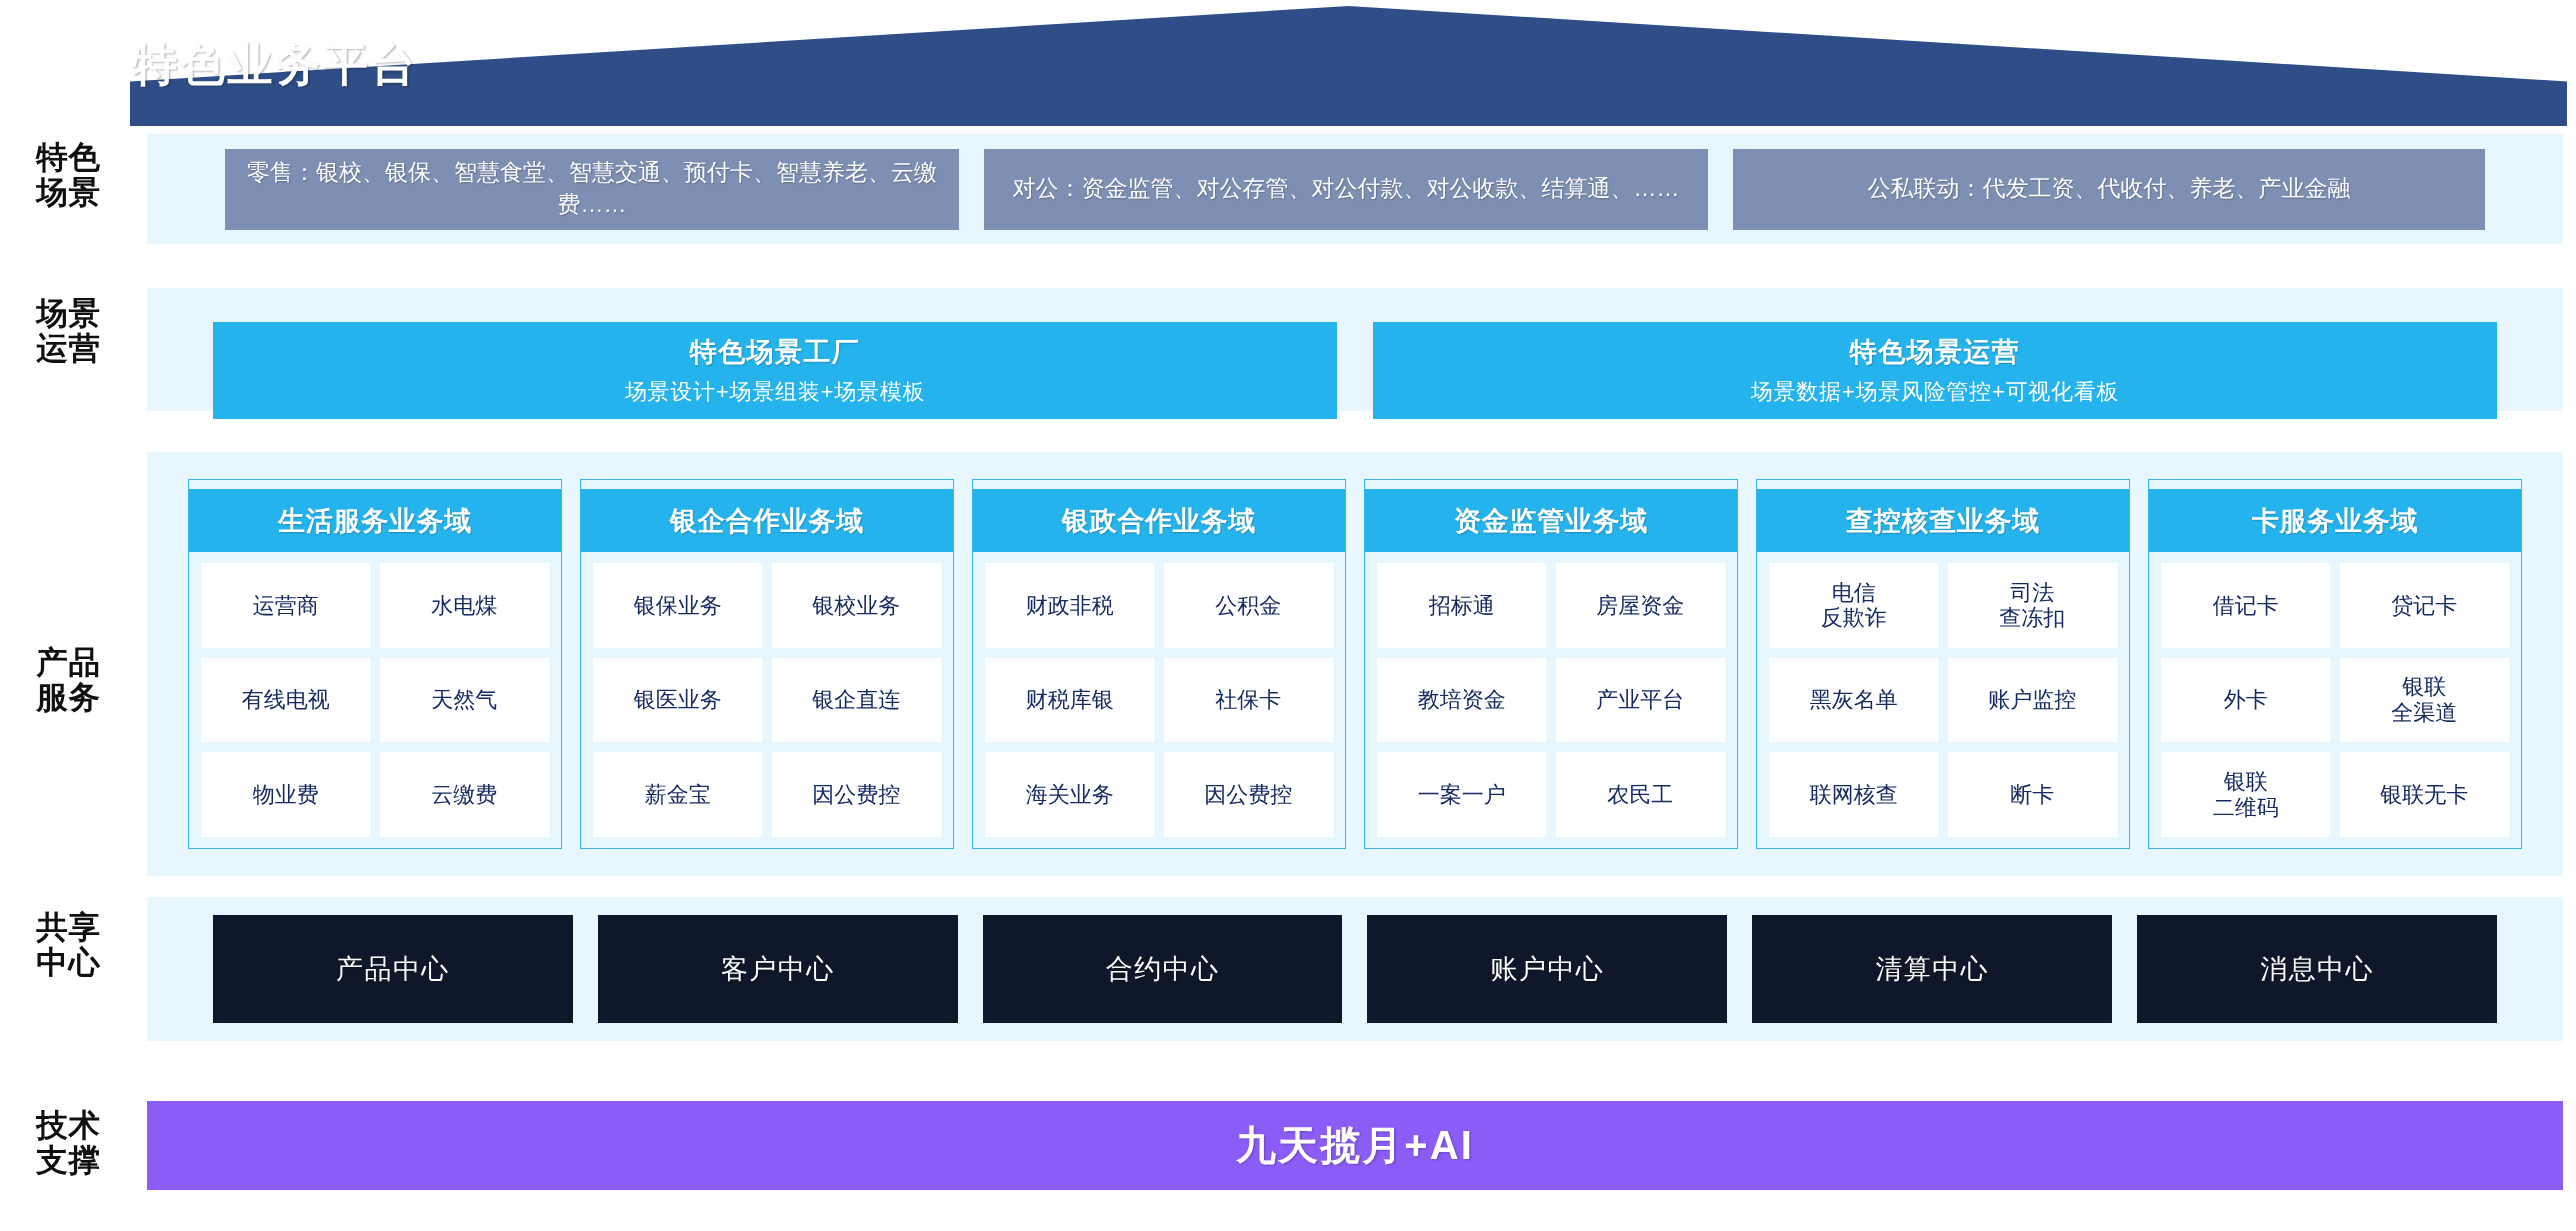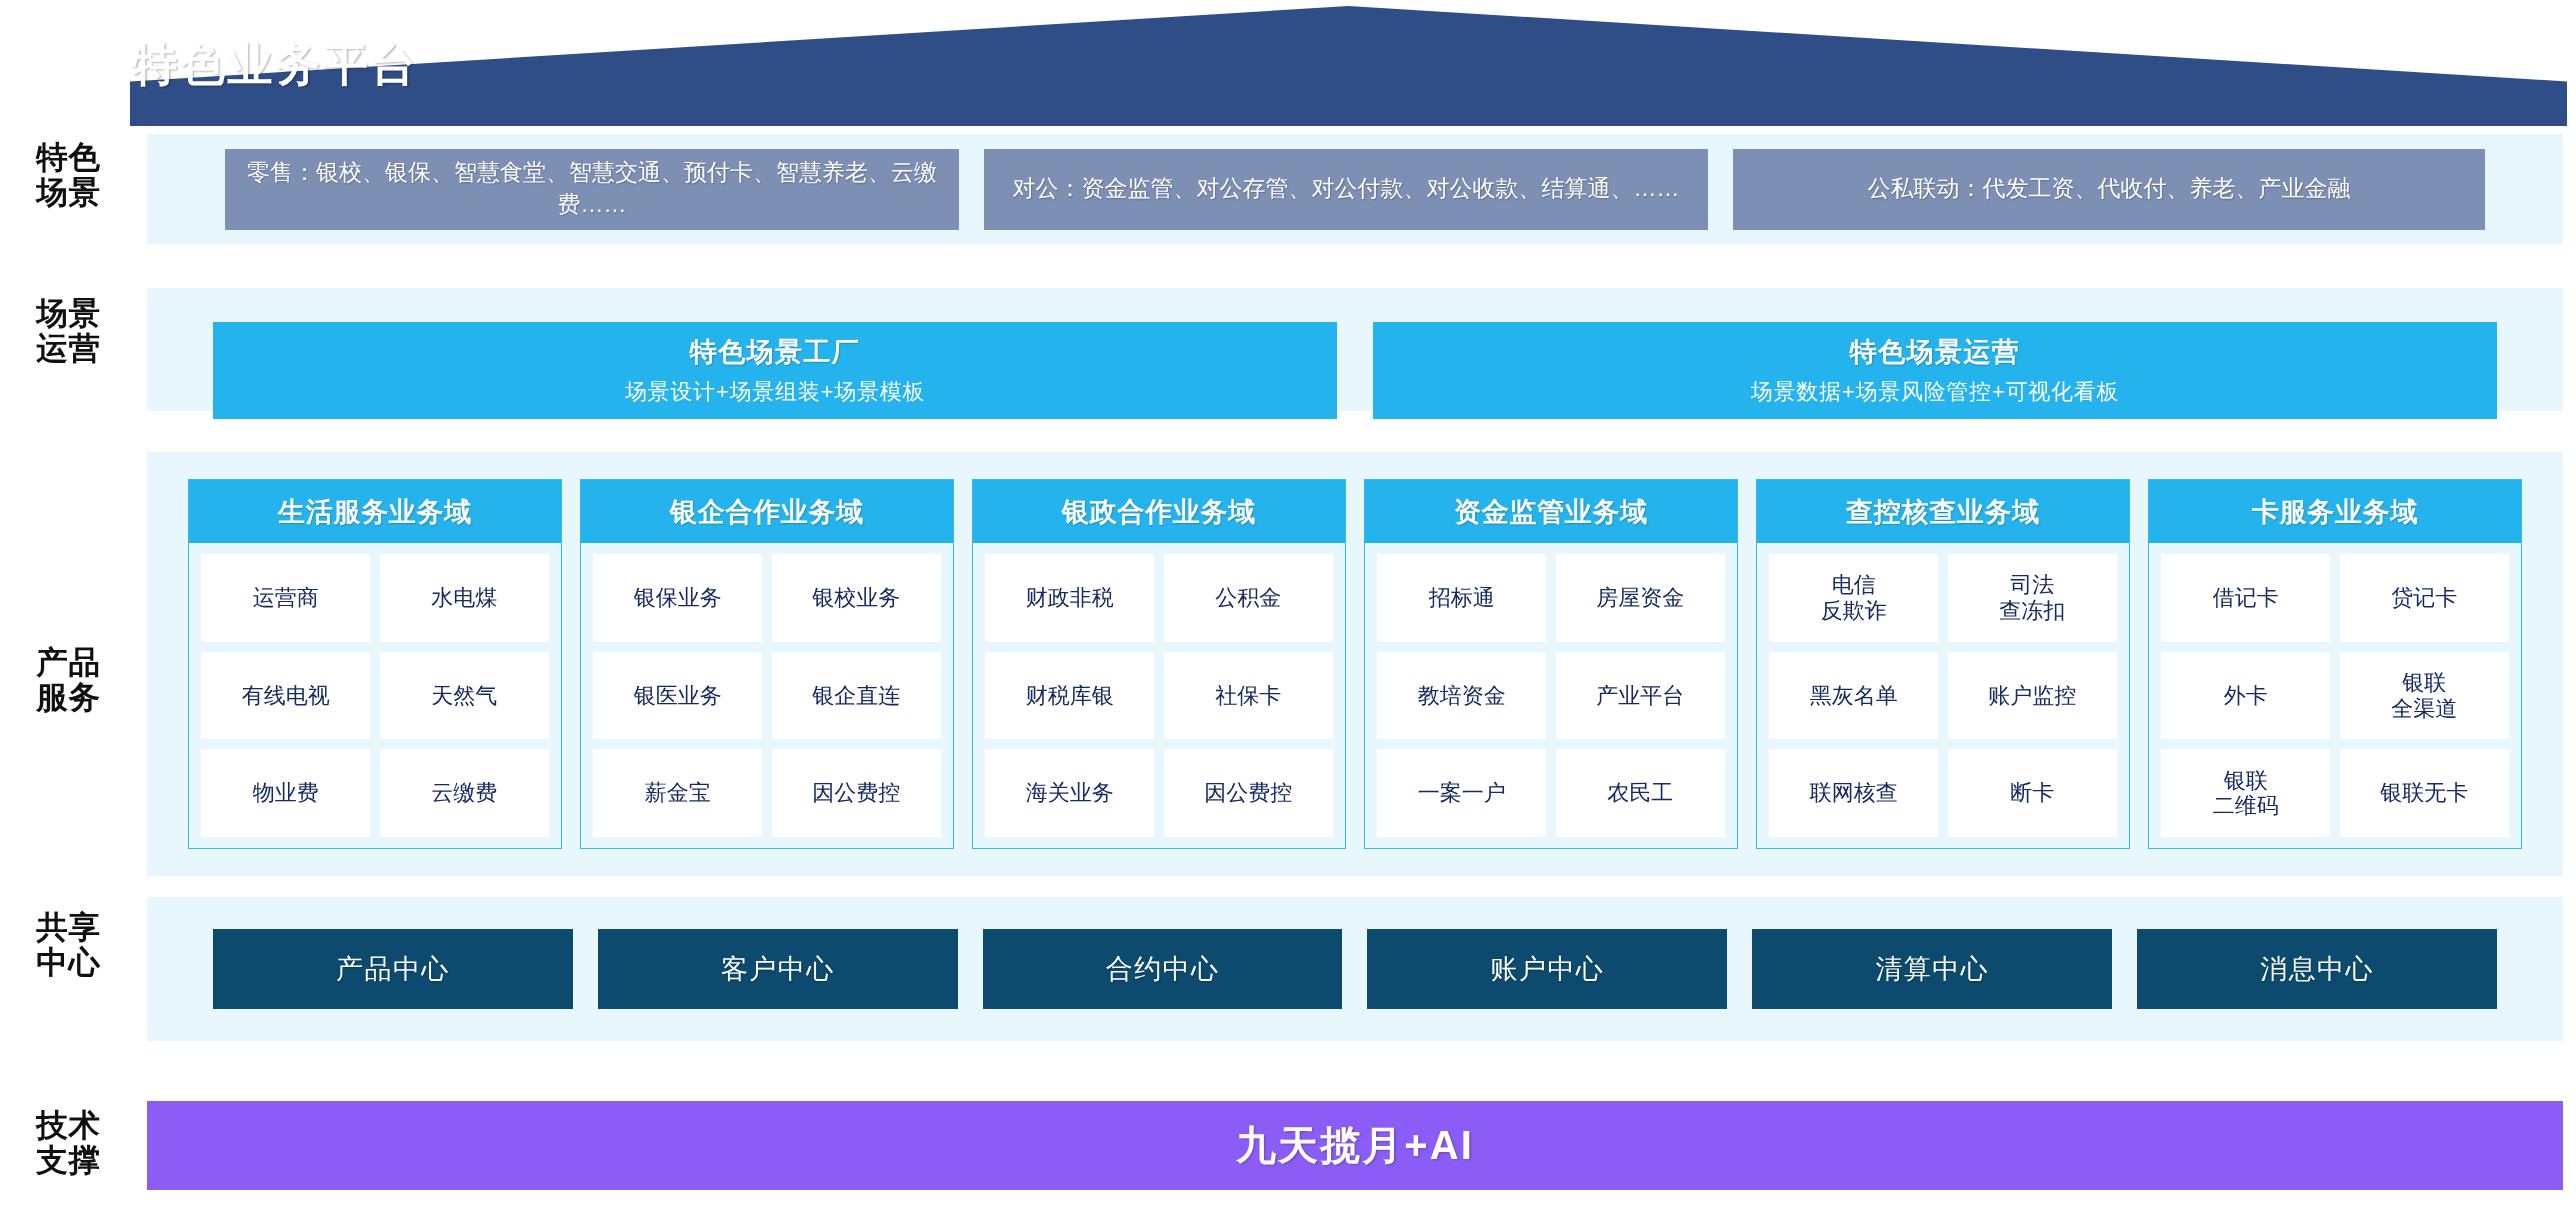--- a/index.html
+++ b/index.html
@@ -75,38 +75,39 @@
   }
   .domain{
     flex:1 1 0;height:370px;display:flex;flex-direction:column;
     border:1.4px solid #36b6ef;box-sizing:border-box;background:#e8f7fd;
   }
   .domain-head{
     background:#24b3ec;color:#ffffff;height:63px;
     display:flex;align-items:center;justify-content:center;
     font-size:27px;font-weight:bold;letter-spacing:0.7px;
     text-shadow:0.7px 0.7px 1.4px rgba(0,0,0,.22);
+    margin-top:9px;
   }
   .domain-grid{
     flex:1;display:grid;grid-template-columns:1fr 1fr;grid-template-rows:1fr 1fr 1fr;
     gap:9.6px 9.6px;padding:11px 12.3px;box-sizing:border-box;
   }
   .chip{
     background:#ffffff;color:#152a62;
     display:flex;align-items:center;justify-content:center;text-align:center;
     font-size:22px;line-height:1.16;font-weight:500;
   }
 
   
   .share-row{
     position:absolute;left:0;top:0;width:100%;height:100%;
     display:flex;align-items:center;gap:25px;padding:0 66px;box-sizing:border-box;
   }
   .center-box{
-    flex:1 1 0;background:#0c4a6e;color:#ffffff;height:80px;
+    flex:1 1 0;background:#0f172a;color:#ffffff;height:108px;
     display:flex;align-items:center;justify-content:center;
     font-size:27px;font-weight:500;letter-spacing:1.4px;
     text-shadow:0.7px 0.7px 1.4px rgba(0,0,0,.25);
   }
 
   
   .tech-bar{
     position:absolute;left:147px;top:1101px;width:2416px;height:89px;
     background:#8b5cf6;color:#ffffff;
     display:flex;align-items:center;justify-content:center;

